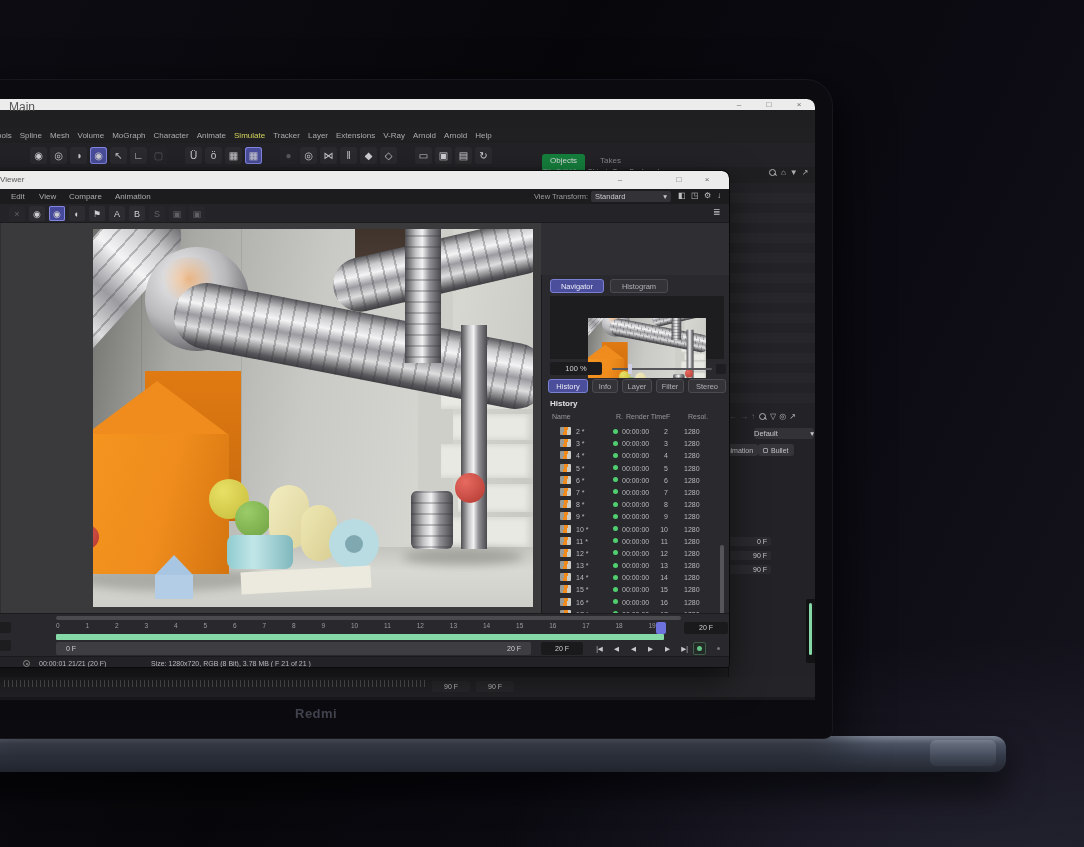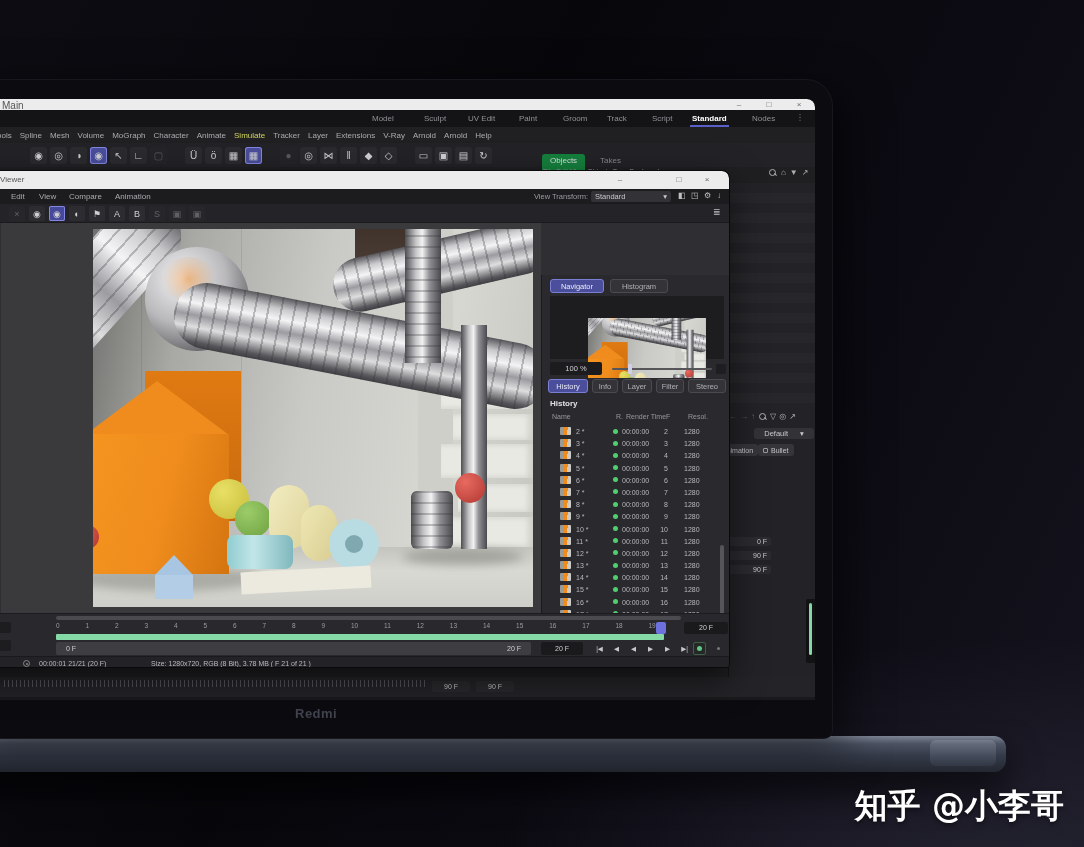--- a/index.html
+++ b/index.html
@@ -22,21 +22,21 @@
 .brand{position:absolute;left:335px;top:626px;width:120px;color:#41434e;font-size:13px;
   font-weight:700;letter-spacing:.5px}
 .watermark{position:absolute;right:20px;top:784px;color:#fff;font-size:33px;font-weight:700;
   font-family:"DejaVu Sans","Liberation Sans",sans-serif;text-shadow:0 2px 4px rgba(0,0,0,.5)}
 
 
 .mainwin{position:absolute;left:40px;top:19px;width:815px;height:601px;background:#1f1f22;
   border-radius:0 8px 0 0;overflow:hidden;font-size:8px;color:#a8a8ac}
 .mw-titlebar{position:absolute;left:0;top:0;width:100%;height:11px;background:#ececec;
   border-radius:0 8px 0 0;color:#444;font-size:8px}
-.mw-title{position:absolute;left:2px;top:1px;font-size:10px;color:#555}
+.mw-title{position:absolute;left:9px;top:1px;font-size:12px;color:#555}
 .winbtn{position:absolute;top:0;width:16px;height:11px;text-align:center;font-size:8px;
   line-height:11px;color:#666;cursor:default}
 .mw-min{left:731px}.mw-max{left:761px}.mw-close{left:791px}
 .mw-menubar1{position:absolute;left:0;top:11px;width:100%;height:17px;background:#141416}
 .wtab{position:absolute;top:4px;font-size:8px;color:#909096}
 .wtab.active{color:#fff;font-weight:700}
 .wtab.active::after{content:"";position:absolute;left:-2px;right:-2px;bottom:-4px;height:2px;
   background:var(--accent-blue,#5a5fc7)}
 .mw-more{position:absolute;left:796px;top:3px;color:#909096}
 .mw-menubar2{position:absolute;left:-7px;top:28px;width:830px;height:16px;background:#202023;
@@ -59,21 +59,21 @@
 .om-icons{position:absolute;left:768px;top:69px;display:flex;gap:4px;align-items:center;color:#b0b0b4;font-size:8px}
 .mag{position:relative;width:9px;height:9px;display:inline-block}
 .mag::before{content:"";position:absolute;left:1px;top:1px;width:5px;height:5px;border:1px solid #b0b0b4;border-radius:50%}
 .mag::after{content:"";position:absolute;left:6px;top:6px;width:3px;height:1px;background:#b0b0b4;transform:rotate(45deg)}
 .om-stripes{position:absolute;left:728px;top:84px;width:87px;height:226px;
   background:repeating-linear-gradient(180deg,#232327 0 10px,#27272b 10px 20px);border-left:1px solid #141416}
 .attr-area{position:absolute;left:728px;top:310px;width:87px;height:291px;background:#232327;border-left:1px solid #141416}
 .attr-icons{position:absolute;left:0px;top:3px;display:flex;gap:3px;color:#b0b0b4;font-size:8px;align-items:center;padding-left:0}
 .attr-icons .dim{opacity:.4}
 .attr-dd{position:absolute;left:25px;top:19px;width:60px;height:11px;background:#323237;border-radius:3px;
-  font-size:7.5px;color:#c8c8cc;display:flex;align-items:center;justify-content:center;gap:12px}
+  font-size:7.5px;color:#c8c8cc;display:flex;align-items:center;justify-content:space-between;gap:12px}
 .attr-tab{position:absolute;top:35px;height:12px;background:#35353a;border-radius:3px;font-size:7px;
   color:#c4c4c8;display:flex;align-items:center;padding:0 5px;gap:3px}
 .attr-tab.anim{left:-12px}
 .attr-tab.bullet{left:29px}
 .locksq{width:5px;height:5px;border:1px solid #9a9aa0;border-radius:1px}
 .attr-field{position:absolute;left:-4px;width:46px;height:9px;background:#2b2b30;border-radius:2px;
   font-size:7px;color:#c8c8cc;text-align:right;padding-right:4px;line-height:9px}
 .green-ind{position:absolute;left:806px;top:500px;width:10px;height:64px;background:#121215;border-radius:2px}
 .green-ind::after{content:"";position:absolute;left:3px;top:4px;width:3px;height:52px;background:var(--progress-green,#84d9a6);border-radius:2px}
 .bot-ruler{position:absolute;left:0;top:578px;width:815px;height:20px;background:#242428}
@@ -212,32 +212,20 @@
 
   <div class="laptop-screen">
 
     <div class="mainwin">
       <div class="mw-titlebar">
         <span class="mw-title">Main</span>
         <span class="winbtn mw-min">–</span>
         <span class="winbtn mw-max">□</span>
         <span class="winbtn mw-close">×</span>
       </div>
-      <div class="mw-menubar1">
-        <span class="wtab" style="left:372px">Model</span>
-        <span class="wtab" style="left:424px">Sculpt</span>
-        <span class="wtab" style="left:468px">UV Edit</span>
-        <span class="wtab" style="left:519px">Paint</span>
-        <span class="wtab" style="left:563px">Groom</span>
-        <span class="wtab" style="left:607px">Track</span>
-        <span class="wtab" style="left:652px">Script</span>
-        <span class="wtab active" style="left:692px">Standard</span>
-        <span class="wtab" style="left:752px">Nodes</span>
-        <span class="mw-more">⋮</span>
-      </div>
       <div class="mw-menubar2">
         <span class="m2">Tools</span>
         <span class="m2">Spline</span>
         <span class="m2">Mesh</span>
         <span class="m2">Volume</span>
         <span class="m2">MoGraph</span>
         <span class="m2">Character</span>
         <span class="m2">Animate</span>
         <span class="m2 highlight">Simulate</span>
         <span class="m2">Tracker</span>
@@ -664,14 +652,13 @@
       <div class="pv-status">
         <span class="st-ic"></span>
         <span class="st-t1">00:00:01 21/21 (20 F)</span>
         <span class="st-t2">Size: 1280x720, RGB (8 Bit), 3.78 MB  ( F 21 of 21 )</span>
       </div>
     </div>
 
     <span class="brand">Redmi</span>
   </div>
 
-  <div class="watermark">知乎 @小李哥</div>
 </div>
 
 </body></html>

